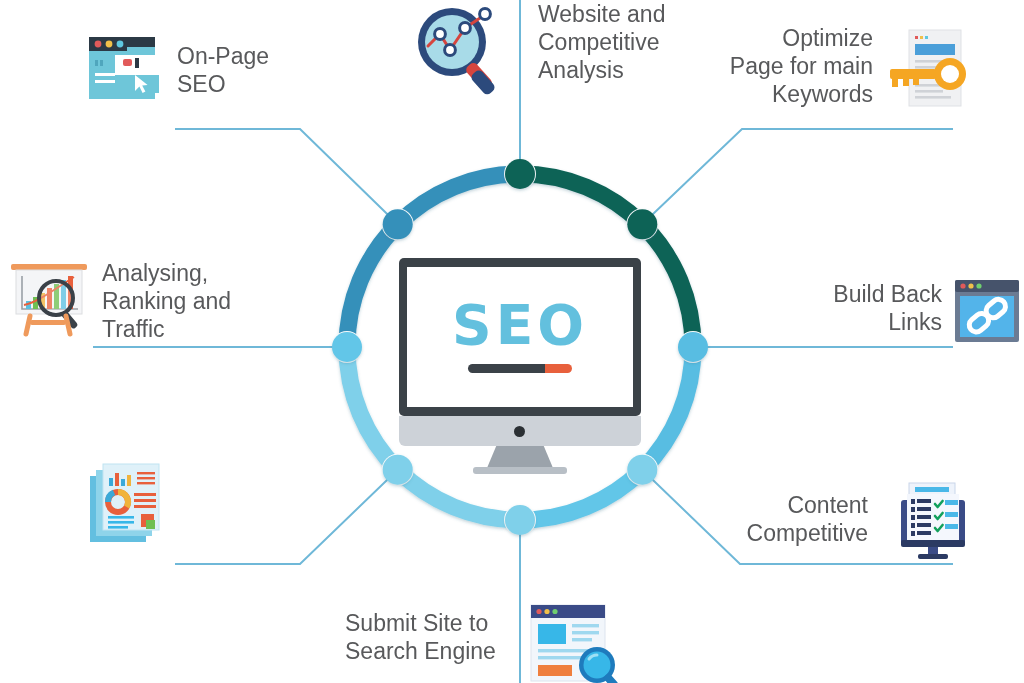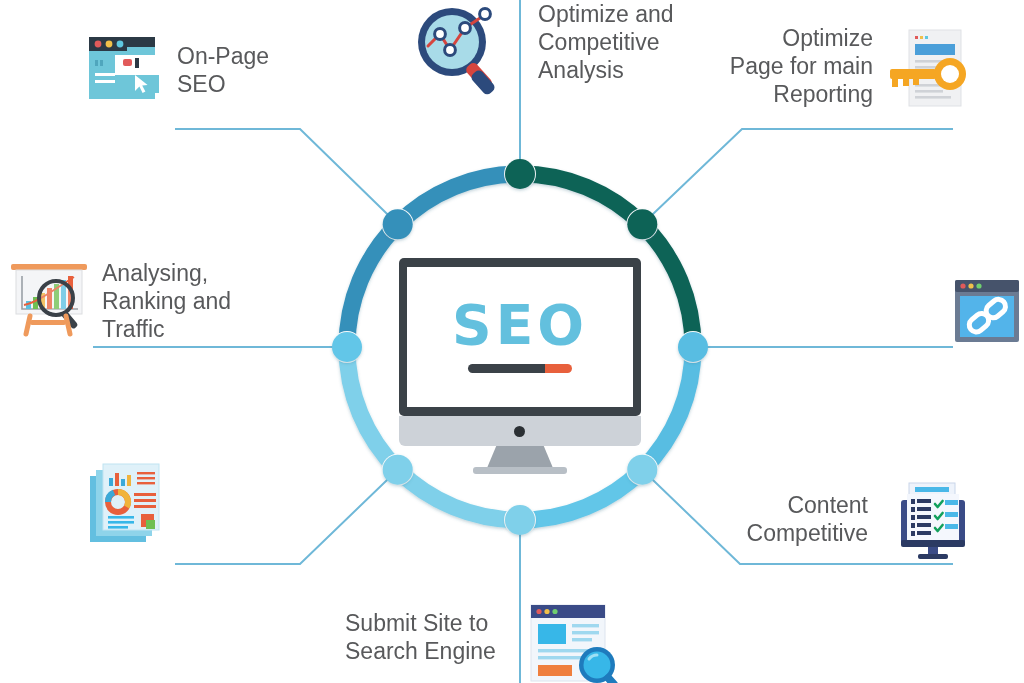--- a/index.html
+++ b/index.html
@@ -157,28 +157,30 @@
     </div>
     <div class="mon-chin"></div>
     <div class="mon-dot"></div>
     <div class="mon-neck"></div>
     <div class="mon-base"></div>
   </div>
 
   <div class="label left" style="left:177px; top:42px; width:160px;">On-Page
 SEO</div>
 
-  <div class="label left" style="left:538px; top:0px; width:180px;">Optimize and
+  <div class="label left" style="left:538px; top:0px; width:180px;">Website and
 Competitive
 Analysis</div>
 
   <div class="label right" style="left:668px; top:24px; width:205px;">Optimize
 Page for main
-Reporting</div>
-
+Keywords</div>
+
+  <div class="label right" style="left:790px; top:280px; width:152px;">Build Back
+Links</div>
 
   <div class="label right" style="left:700px; top:491px; width:168px;">Content
 Competitive</div>
 
   <div class="label center" style="left:345px; top:609px; width:170px;">Submit Site to
 Search Engine</div>
 
 
   <div class="label left" style="left:102px; top:252px; width:162px;margin-top:7px;">Analysing,
 Ranking and

